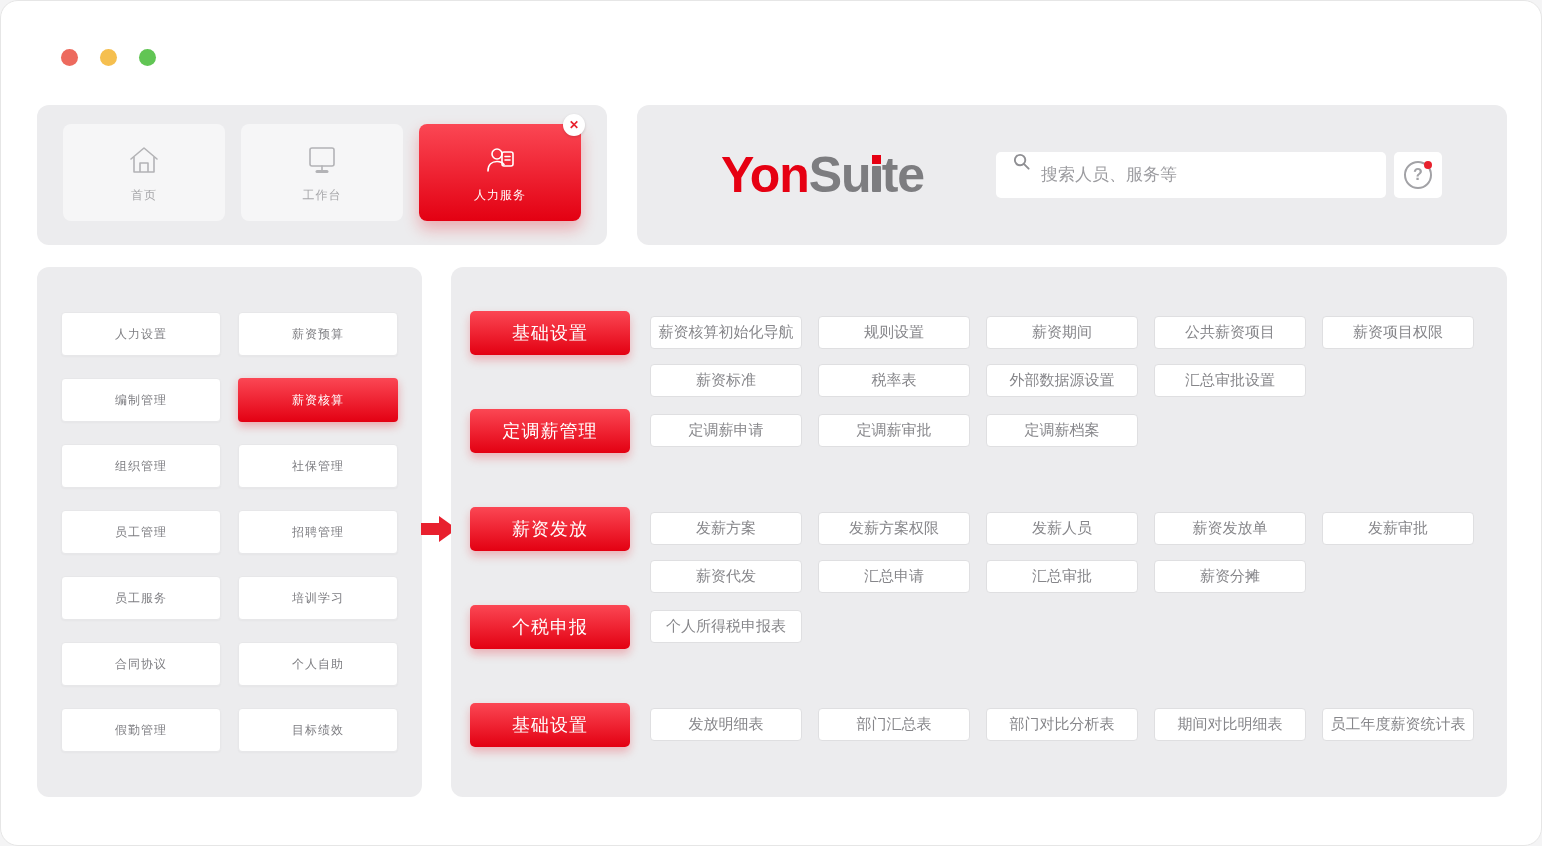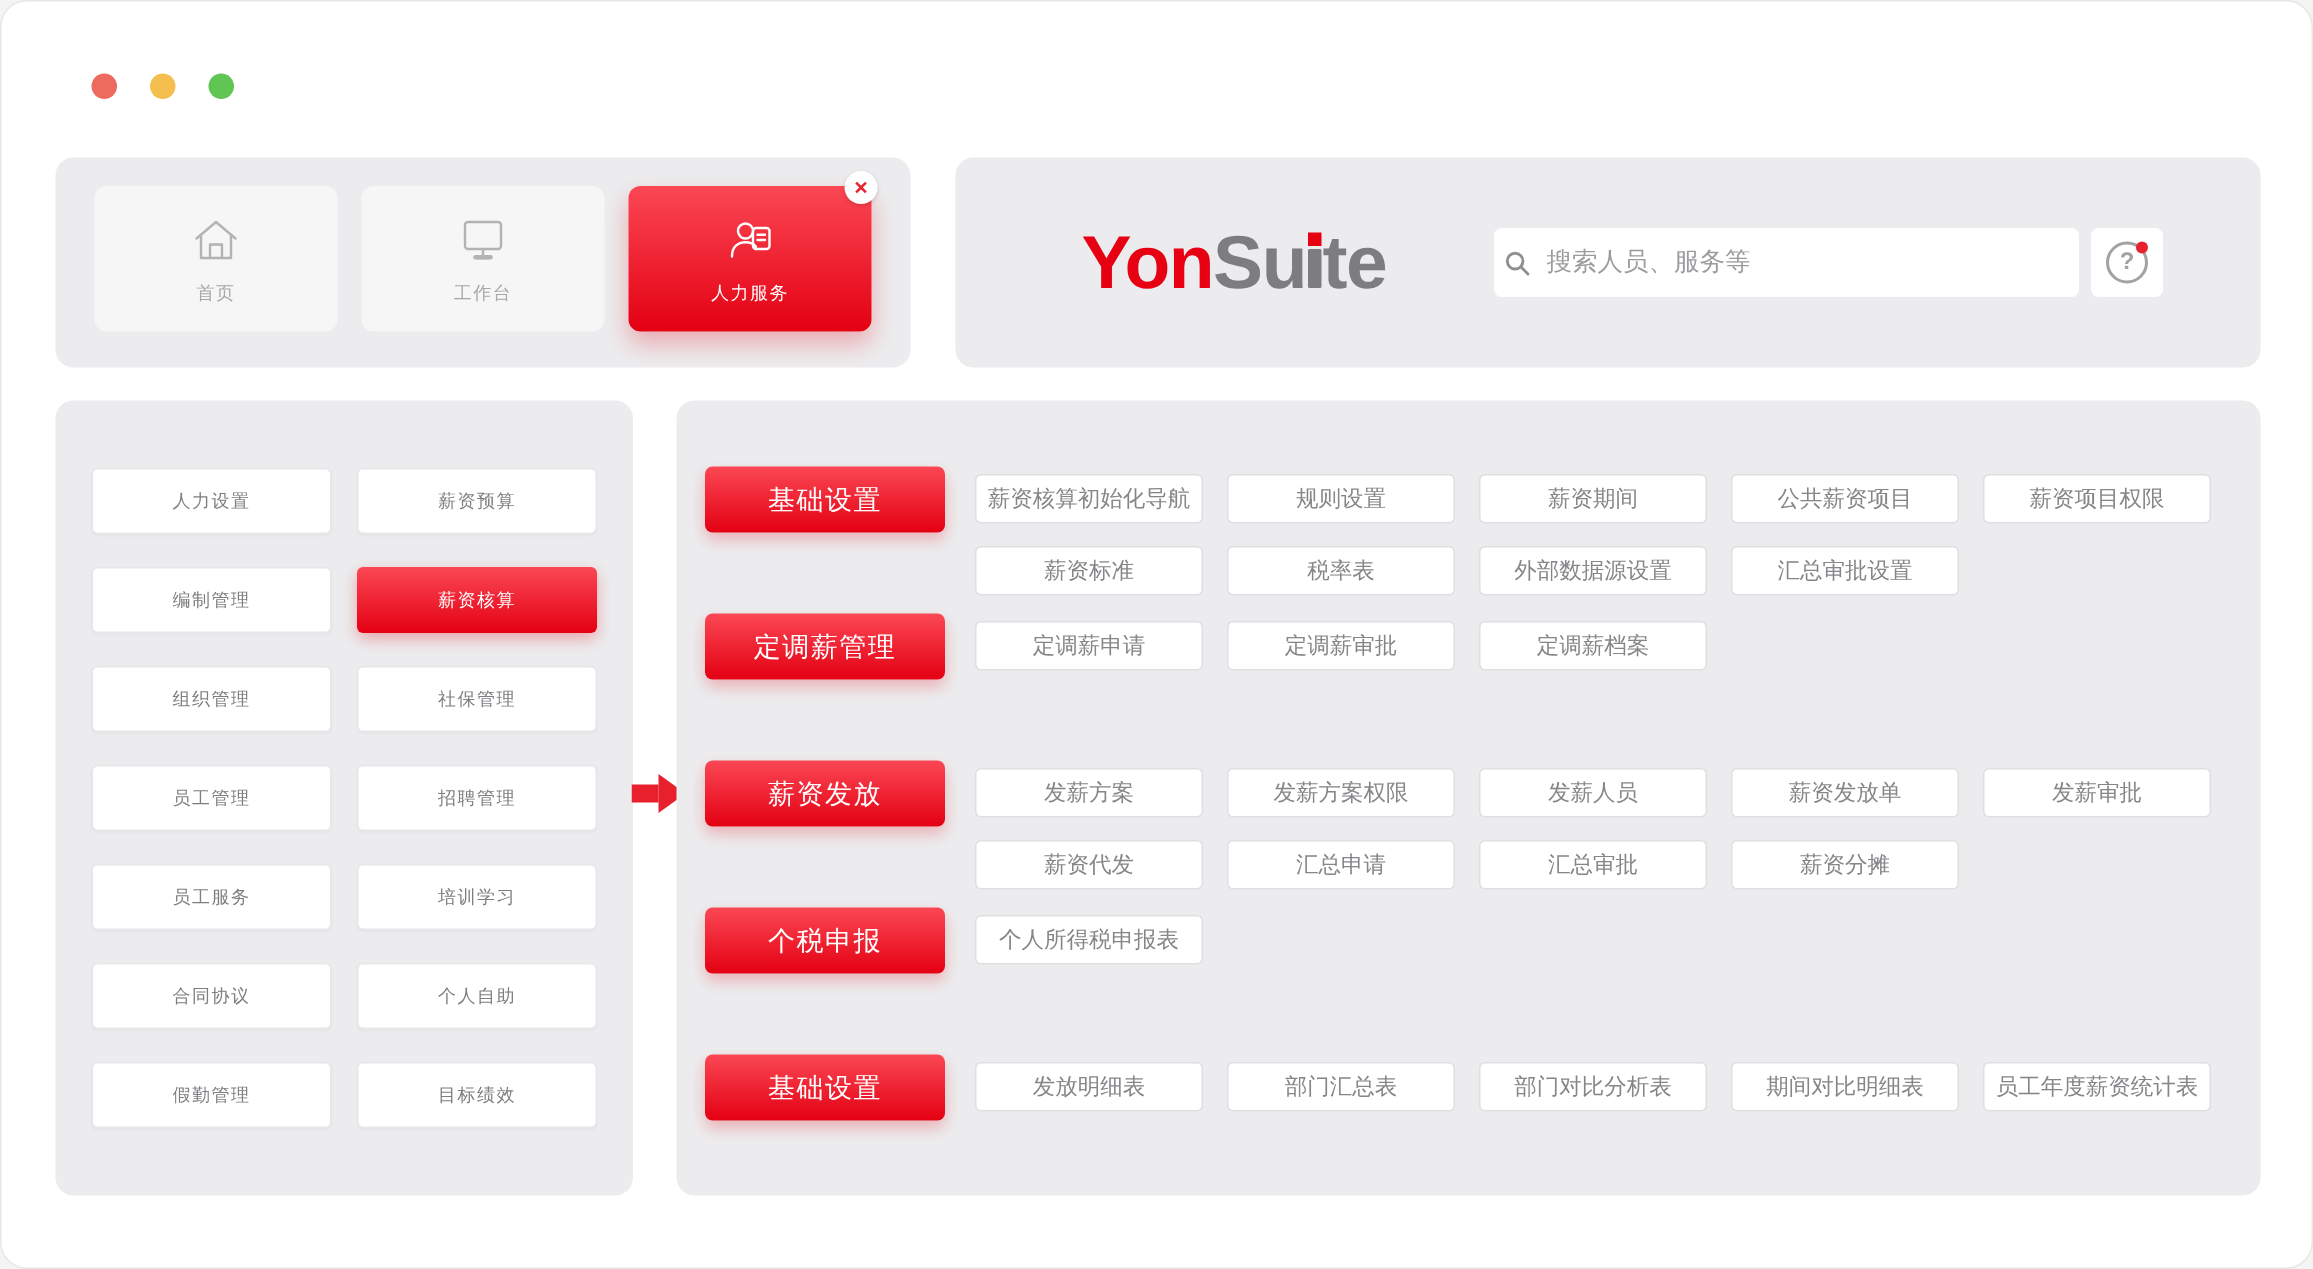--- a/index.html
+++ b/index.html
@@ -40,21 +40,21 @@
   
   .logo{ position:absolute; left:64px; top:50%; transform:translateY(-50%);
     font-size:50px; font-weight:bold; letter-spacing:-1px; white-space:nowrap;margin-left:20px; }
   .logo .red{ color:#e60012; }
   .logo .gray{ color:#7d7d80; }
   .logo-i{ display:inline-block; position:relative; width:11px; height:37px; vertical-align:baseline; }
   .logo-i .stem{ position:absolute; left:1px; bottom:0; width:9px; height:26px; background:#7d7d80; border-radius:1px; }
   .logo-i .idot{ position:absolute; left:1px; top:0; width:9px; height:9px; background:#e60012; }
   .search{
     position:absolute; left:359px; top:47px; width:390px; height:46px; background:#ffffff;
-    border-radius:5px; display:flex; align-items:center; padding:0 6px; gap:10px;
+    border-radius:5px; display:flex; padding:0 16px; gap:10px;
   }
   .search svg{ width:19px; height:19px; stroke:#8f8f93; fill:none; stroke-width:2; flex:none; }
   .search input{ border:none; outline:none; width:100%; font-size:17px; color:#555;
     background:transparent; font-family:inherit; }
   .search input::placeholder{ color:#9c9ca0; }
   .help{
     position:absolute; left:757px; top:47px; width:48px; height:46px; background:#ffffff;
     border-radius:5px; display:flex; align-items:center; justify-content:center; cursor:pointer;
   }
   .help-circle{ position:relative; width:28px; height:28px; border:2px solid #a2a2a6; border-radius:50%;

